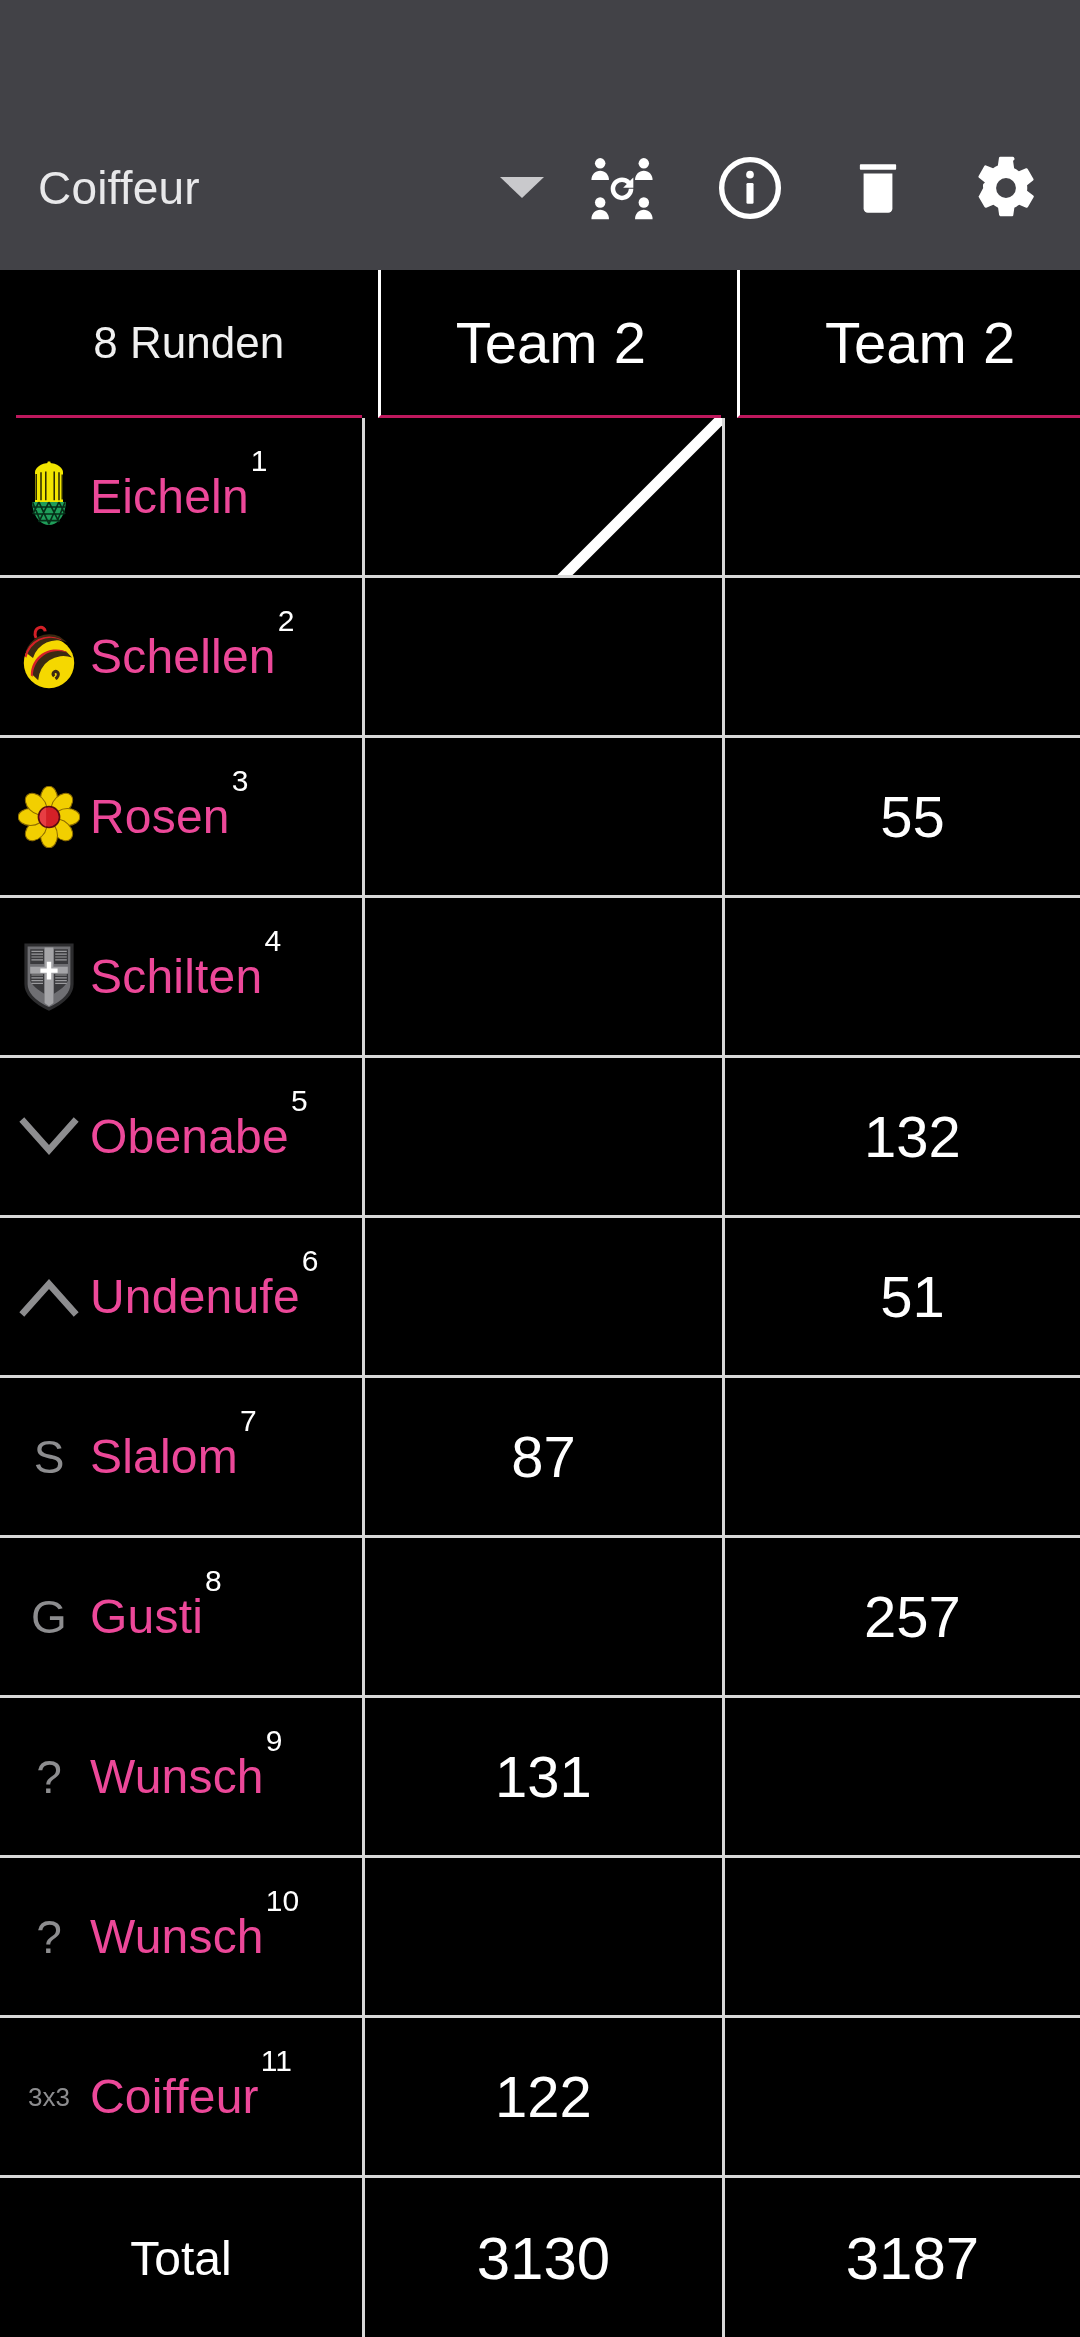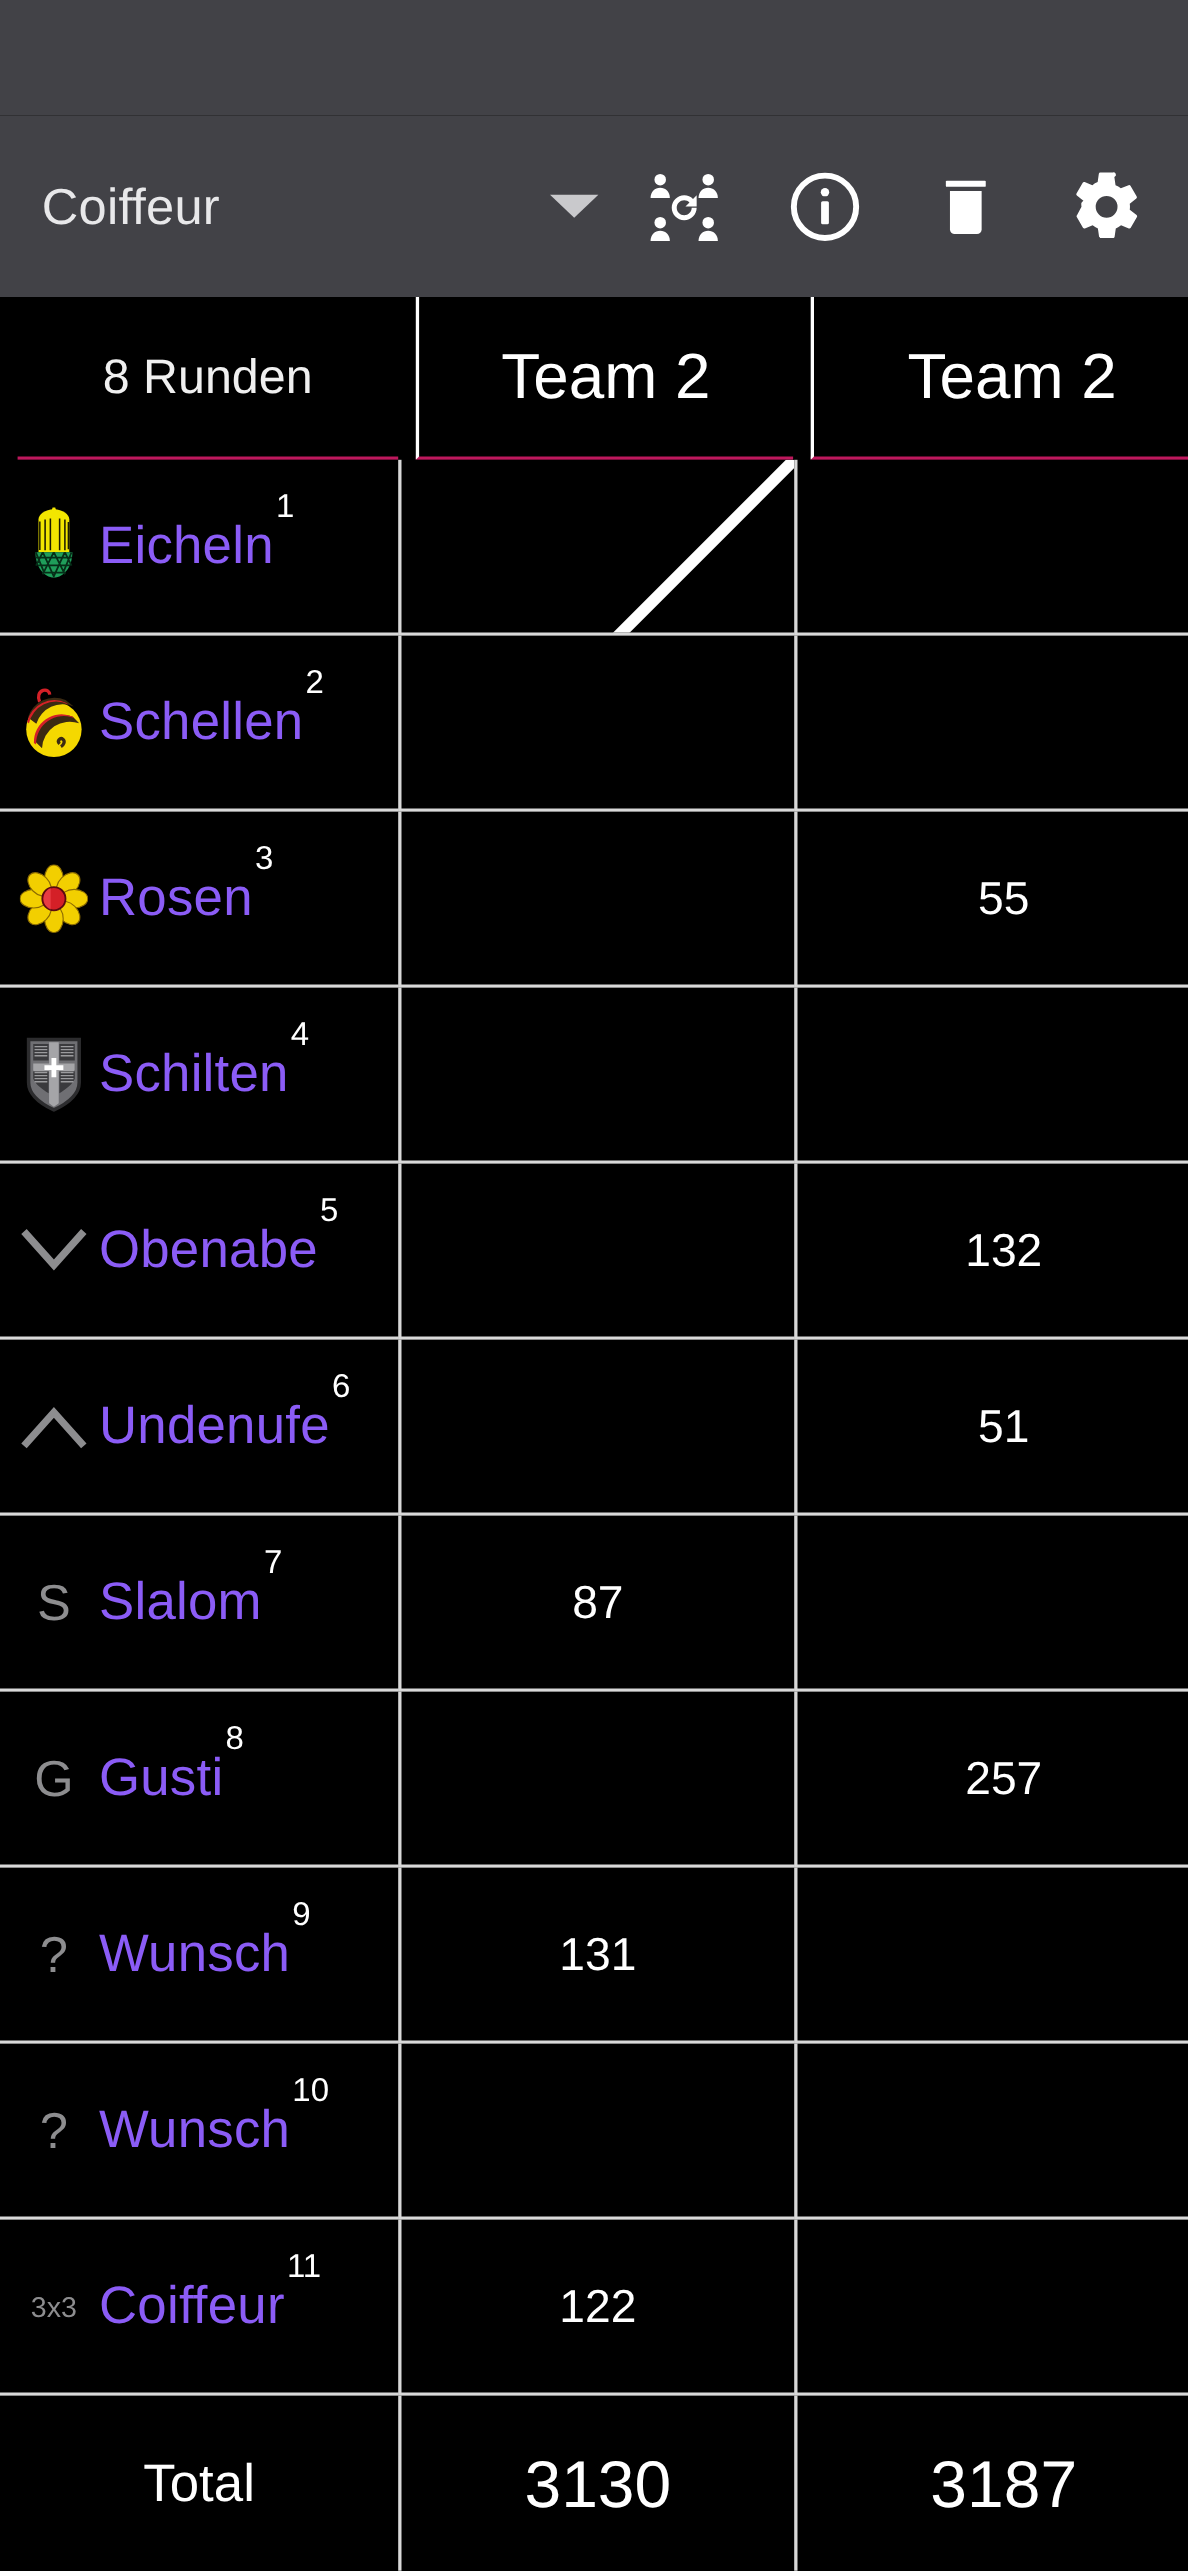--- a/index.html
+++ b/index.html
@@ -68,28 +68,28 @@
     width:100%; height:100%; padding-left:18px; position:relative;
   }
   .sym {
     width:62px; min-width:62px; height:80px;
     display:flex; align-items:center; justify-content:center;
     margin-right:10px;
   }
   .sym-txt { font-size:46px; color:#8d8d8f; font-weight:400; line-height:1; }
   .sym-txt.small { font-size:26px; }
   .lbl-name {
-    font-size:48px; color:#8b5cf6; font-weight:400;
+    font-size:48px; color:#ec4899; font-weight:400;
     white-space:nowrap; letter-spacing:0.2px;
   }
   .lbl-idx {
     font-size:30px; color:#fff; align-self:flex-start;
     margin-top:26px; margin-left:2px;
   }
-  .score { font-size:42px; color:#fff; font-weight:400;text-align:center; }
+  .score { font-size:58px; color:#fff; font-weight:400;text-align:center; }
 
   
   .strike { position:absolute; inset:0; pointer-events:none; }
   .strike line { stroke:#fff; stroke-width:3; }
 
   
   .row-total { height:160px; }
   .row-total .c-t1, .row-total .c-t2 { border-left:3px solid #d8d8d8; }
   .total-label { font-size:48px; color:#fff; }
   .total-score { font-size:60px; color:#fff; }

